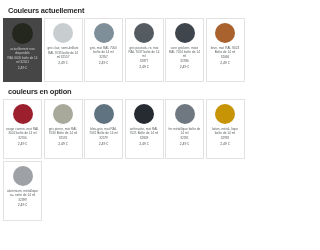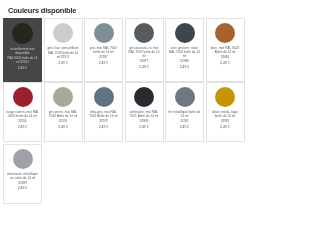--- a/index.html
+++ b/index.html
@@ -75,21 +75,21 @@
   }
   .card.selected .card-price{color:#d8d8d8;}
 
   .row2 .card{min-height:60px;}
 </style>
 </head>
 <body>
 
 <div class="page">
 
-  <div class="section-title">Couleurs disponible</div>
+  <div class="section-title">Couleurs actuellement</div>
 
   <div class="grid row1">
 
     <div class="card selected">
       <div class="swatch" style="background:#23271d"></div>
       <div class="card-text">actuellement non disponible</div>
       <div class="card-code">RAL 6005 boîte de 14 ml 32561</div>
       <div class="card-price">2,49 €</div>
     </div>
 
@@ -123,20 +123,21 @@
 
     <div class="card">
       <div class="swatch" style="background:#a9612e"></div>
       <div class="card-text">brun, mat RAL 8023 Boîte de 14 ml</div>
       <div class="card-code">32666</div>
       <div class="card-price">2,49 €</div>
     </div>
 
   </div>
 
+  <div class="section-title second">couleurs en option</div>
 
   <div class="grid row2">
 
     <div class="card">
       <div class="swatch" style="background:#9c1f2e"></div>
       <div class="card-text">rouge carmin, mat RAL 3002 boîte de 14 ml</div>
       <div class="card-code">32706</div>
       <div class="card-price">2,49 €</div>
     </div>
 

